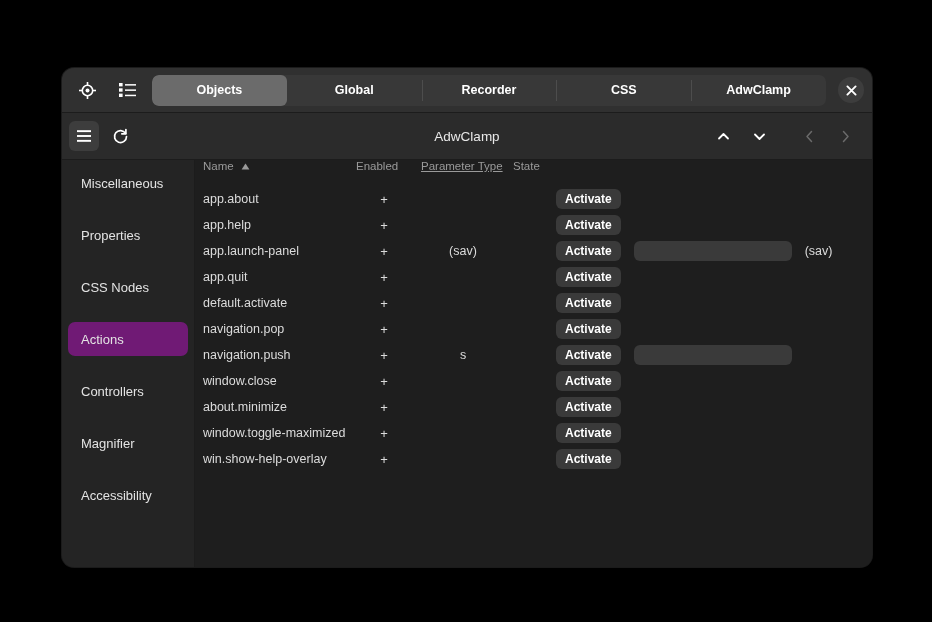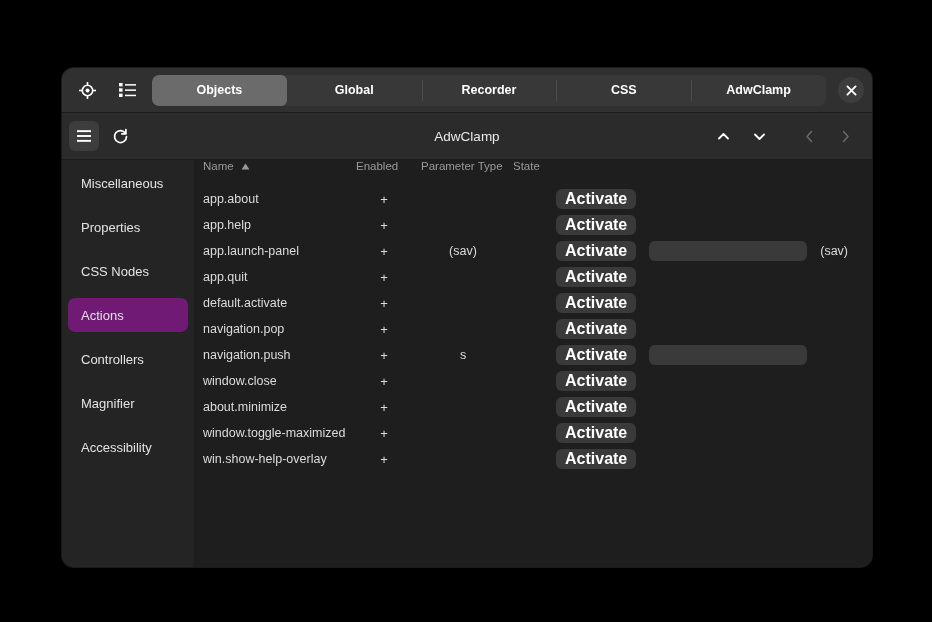--- a/index.html
+++ b/index.html
@@ -119,21 +119,21 @@
 
   
   #sidebar {
     width: 133px;
     flex: none;
     background: #242424;
     border-right: 1px solid #1c1c1c;
     padding: 6px 6px 0 6px;
     display: flex;
     flex-direction: column;
-    gap: 10px;
+    gap: 18px;
   }
   .side-item {
     height: 34px;
     display: flex;
     align-items: center;
     padding: 0 13px;
     border-radius: 7px;
     font-size: 13px;
     color: #e3e3e3;
     white-space: nowrap;
@@ -168,30 +168,30 @@
     color: #dcdcdc;
   }
   .c-name   { width: 158px; flex: none; padding-left: 8px; white-space: nowrap; overflow: hidden; }
   .c-enabled{ width: 62px;  flex: none; display:flex; align-items:center; justify-content:center; }
   .c-param  { width: 96px;  flex: none; display:flex; align-items:center; justify-content:center; }
   .c-state  { width: 42px;  flex: none; display:flex; align-items:center; justify-content:center; }
   .col-head .c-enabled,
   .col-head .c-param,
   .col-head .c-state { justify-content: flex-start; }
   .col-head .c-enabled { padding-left: 3px; }
-  .col-head .c-param  { padding-left: 6px; }
+  .col-head .c-param  { padding-left: 6px; text-decoration: underline; }
   .col-head .c-state  { padding-left: 2px; }
   .c-action { flex: 1; display: flex; align-items: center; gap: 13px; padding-left: 3px; min-width: 0; }
 
   .sort-ico { margin-left: 7px; display: inline-flex; }
 
   .activate-btn {
     background: #3a3a3a;
     color: #ffffff;
-    font-size: 16px;
+    font-size: 12px;
     font-weight: bold;
     border-radius: 6px;
     padding: 3px 9px;
     line-height: 14px;
     flex: none;
   }
   .state-entry {
     width: 158px;
     height: 20px;
     background: #3a3a3a;

